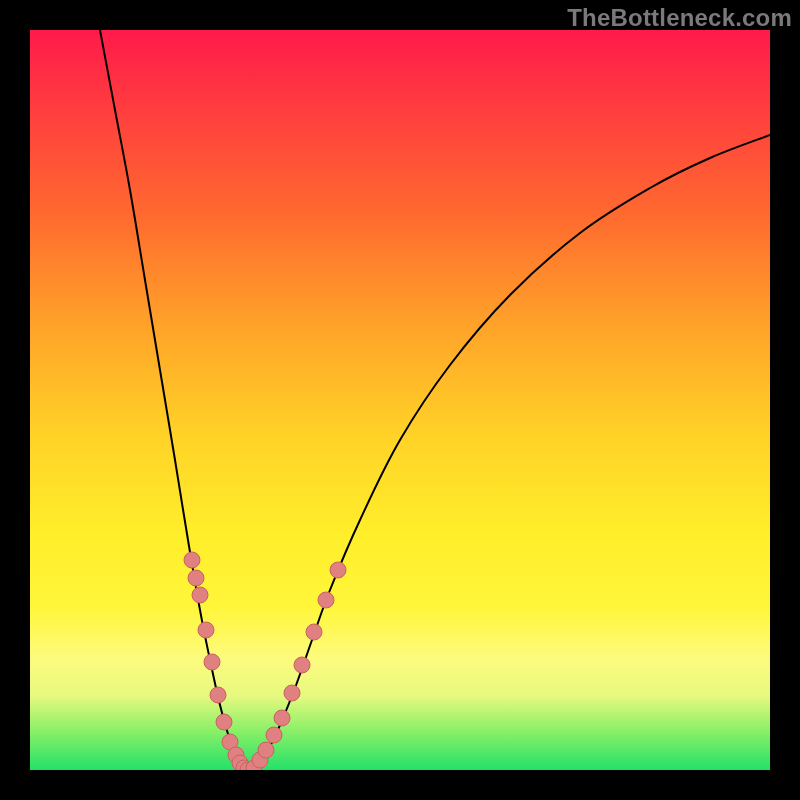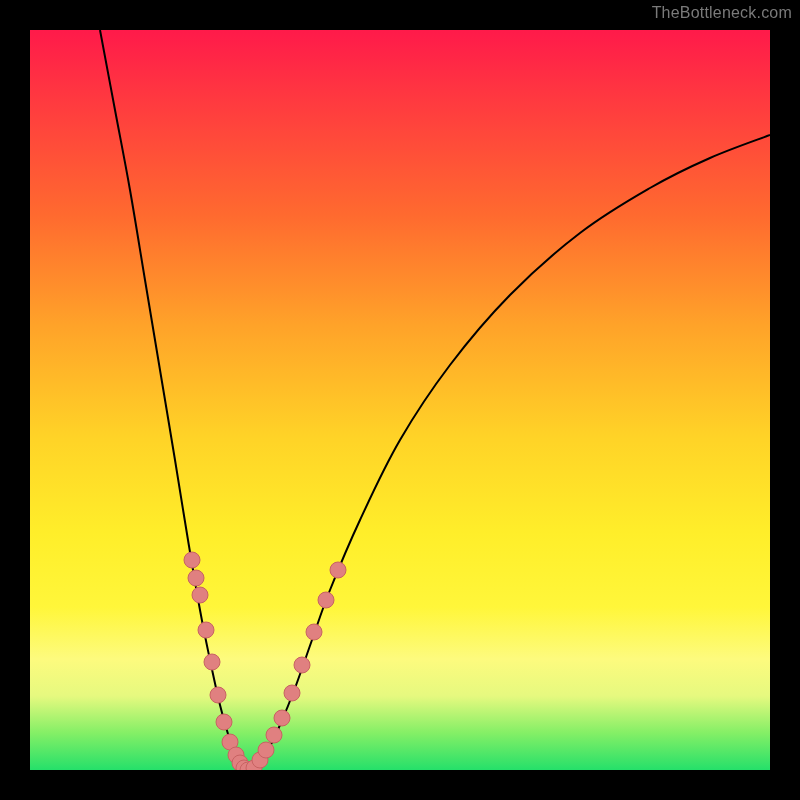--- a/index.html
+++ b/index.html
@@ -35,22 +35,22 @@
       #e6f97f 90%,
       #84ef66 95%,
       #25e06a 100%
     );
   }
   .watermark {
     position: absolute;
     top: 4px;
     right: 8px;
     color: #7a7a7a;
-    font-size: 16px;
-    font-weight: 400;
+    font-size: 24px;
+    font-weight: 700;
     letter-spacing: 0.2px;
   }
   svg.plot {
     position: absolute;
     inset: 0;
   }
 </style>
 </head>
 <body>
 

